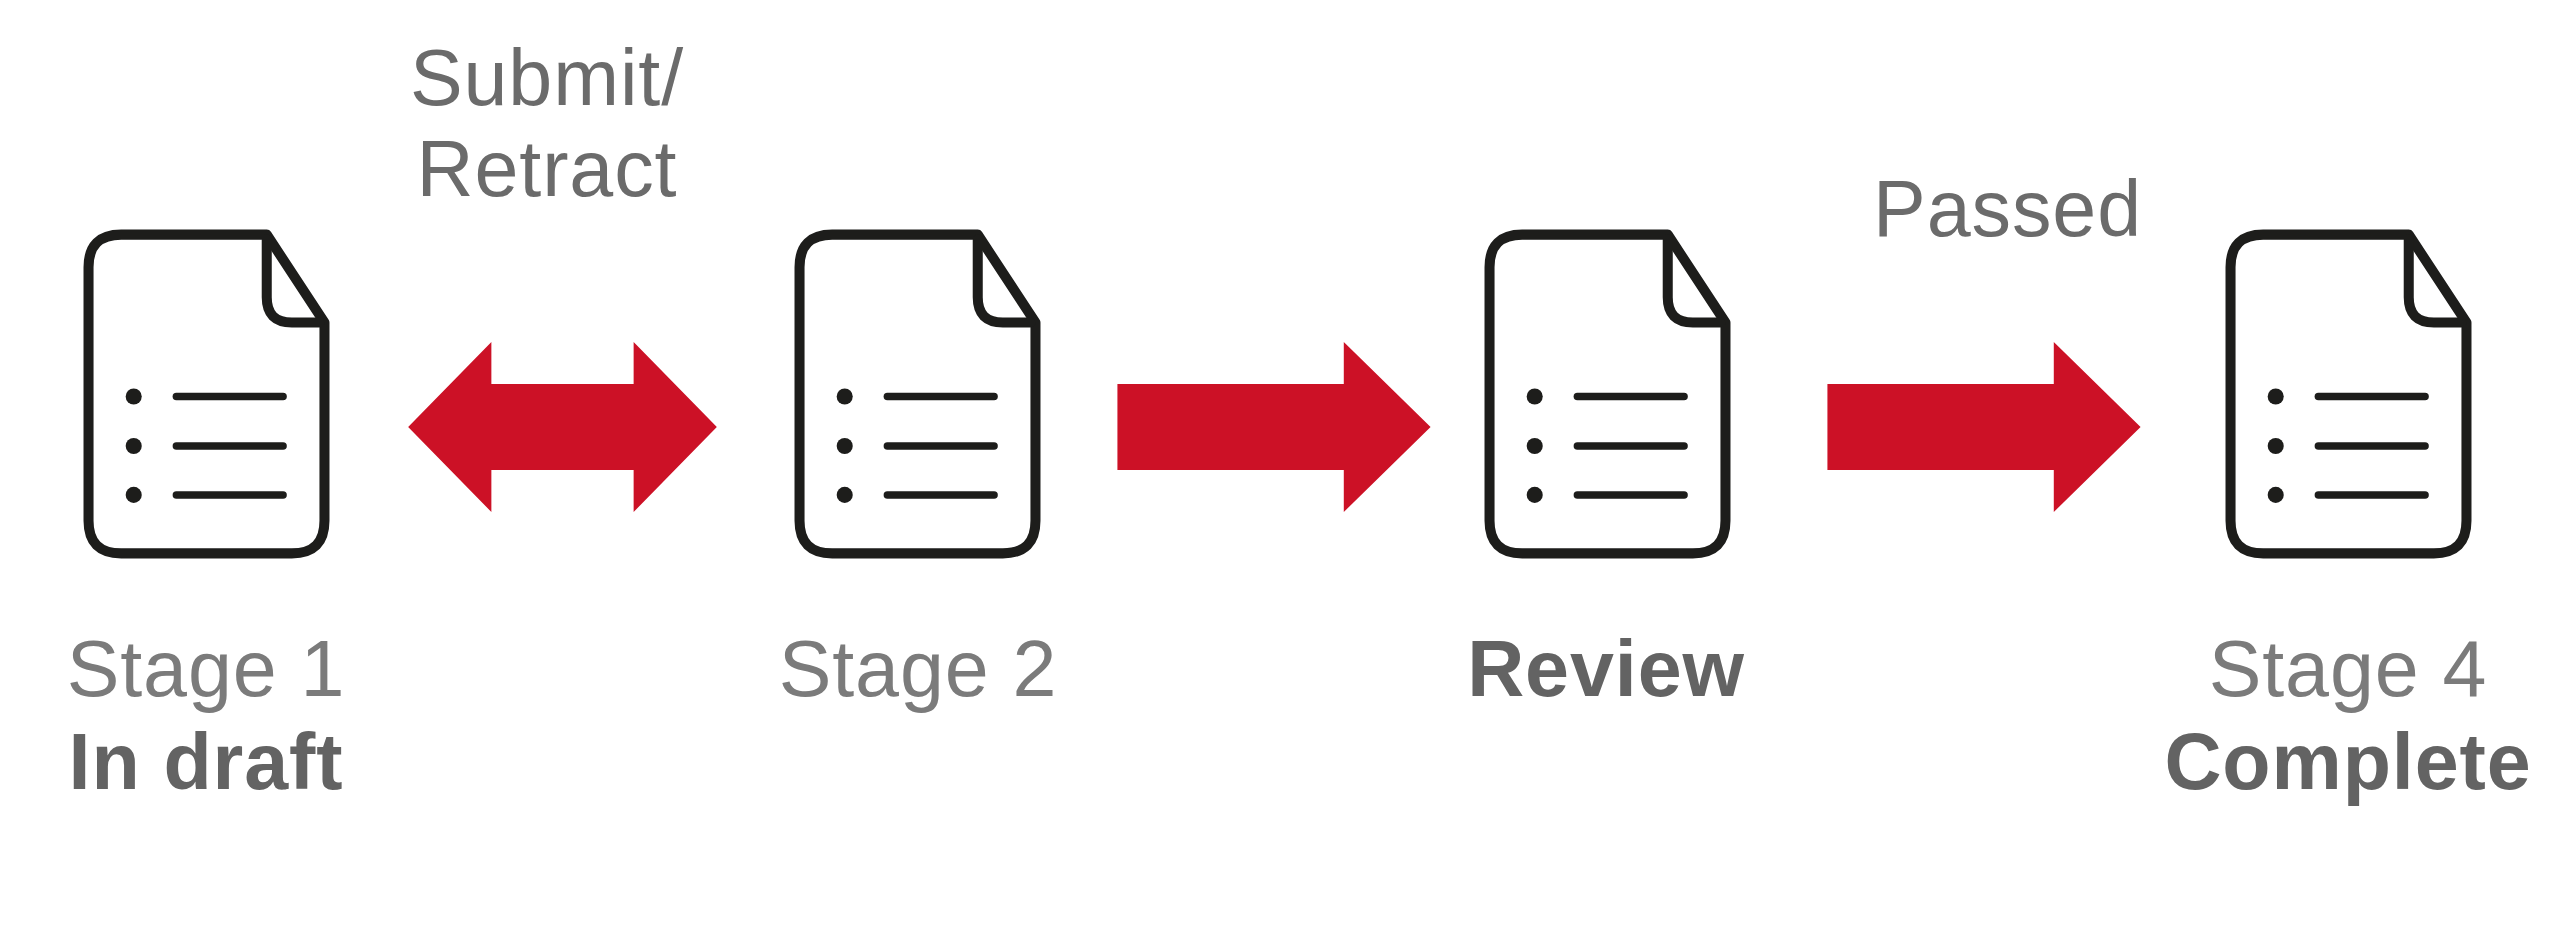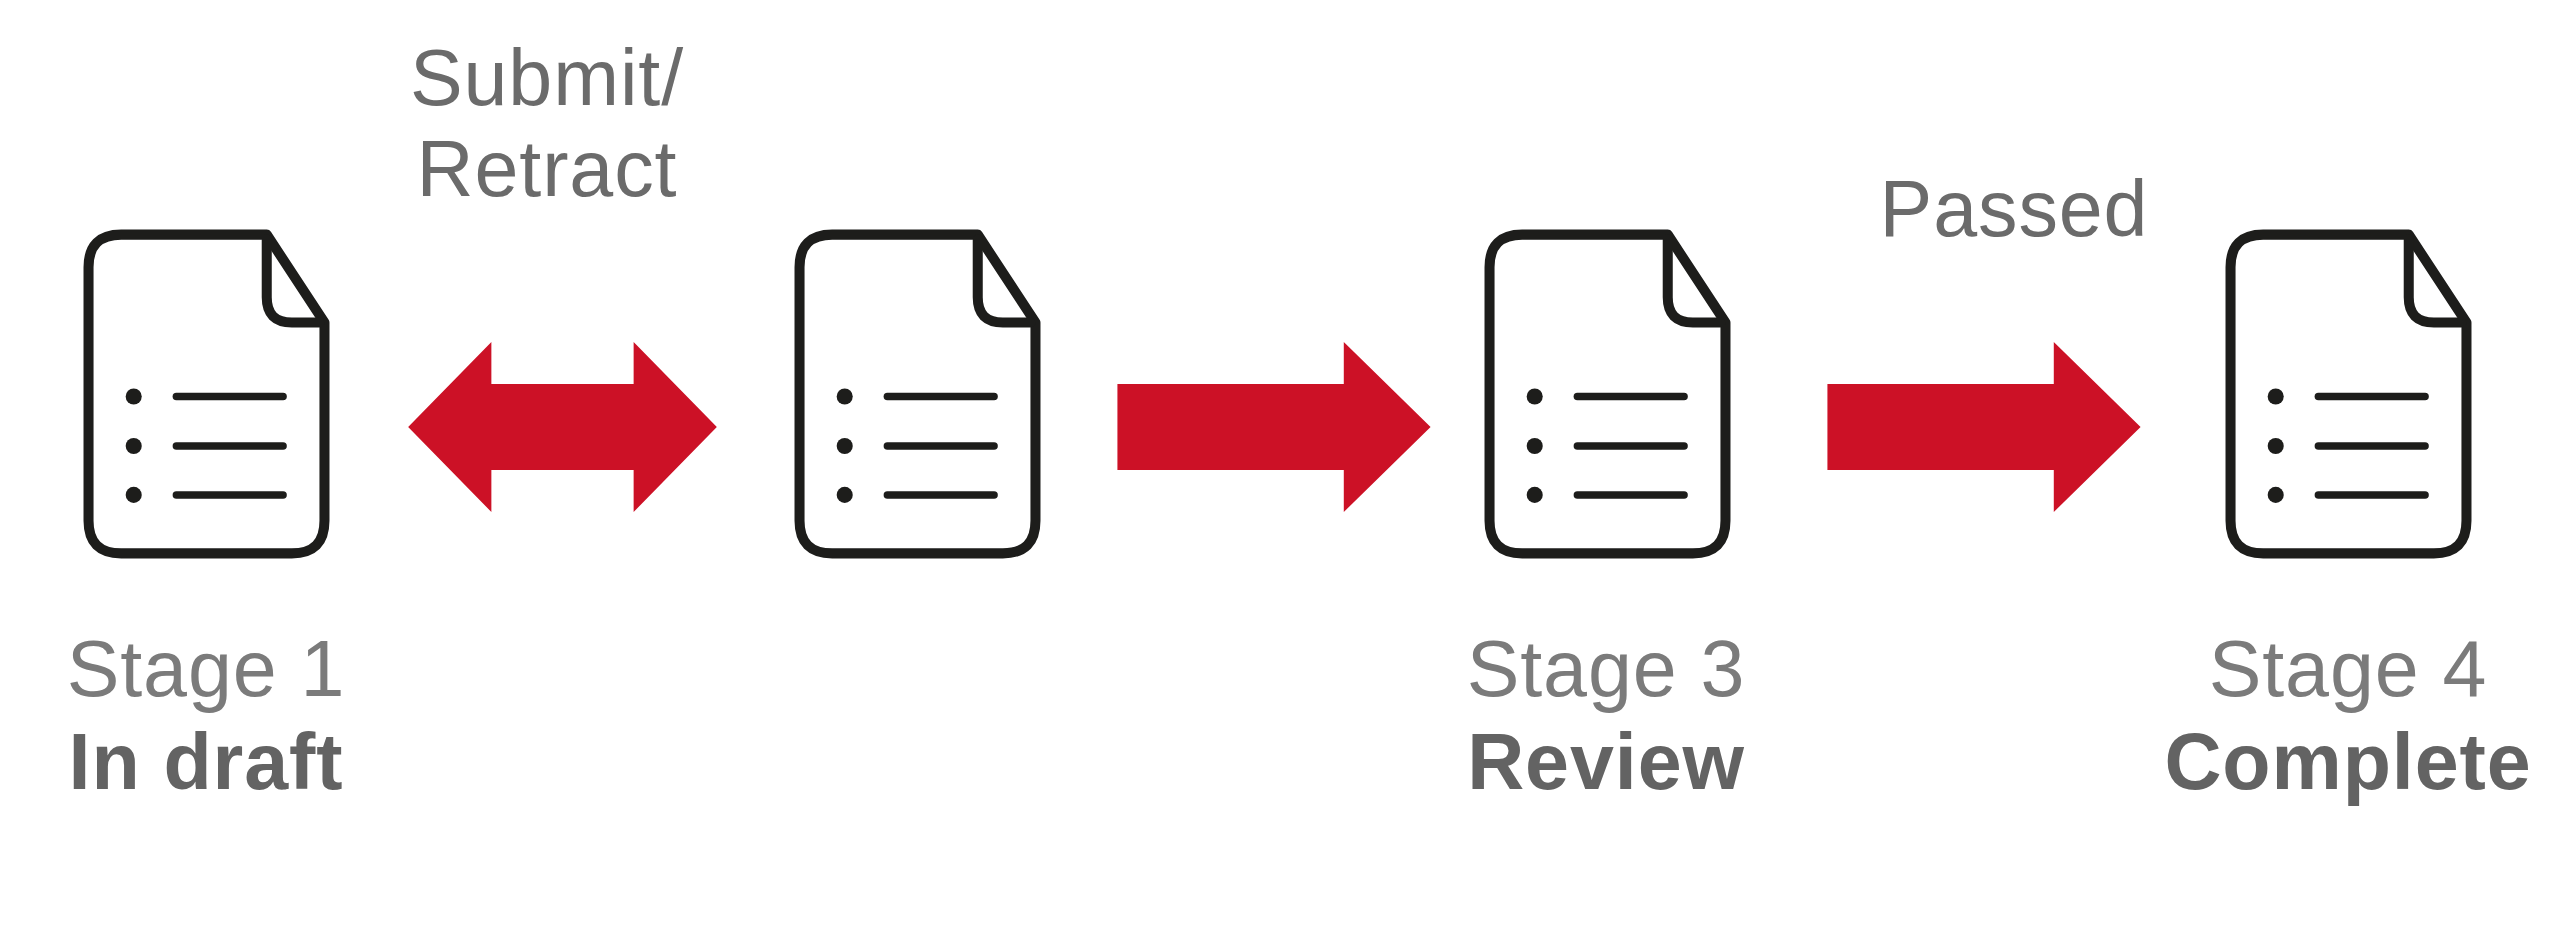--- a/index.html
+++ b/index.html
@@ -35,21 +35,21 @@
     width:466px;
     text-align:center;
     font-size:79px;
     line-height:91px;
     font-weight:400;
     color:var(--label);
     white-space:pre-line;
     letter-spacing:0.9px;
   }
   .t-submit{left:314px;top:32px;}
-  .t-passed{left:1781px;top:163px;}
+  .t-passed{left:1676px;top:163px;text-align:right;}
   
   .s-label{
     width:556px;
     top:622px;
     text-align:center;
     font-size:79px;
     line-height:93px;
     letter-spacing:0.9px;
   }
   .s1{left:-72px;}
@@ -149,24 +149,24 @@
       </g>
     </g>
   </svg>
 
   <div class="abs s-label s1">
     <div class="stage-line">Stage 1</div>
     <div class="status-line">In draft</div>
   </div>
 
   <div class="abs s-label s2">
+    <div class="stage-line">Stage 2</div>
   </div>
 
   <div class="abs s-label s3">
-    <div class="stage-line">Stage 3</div>
     <div class="status-line">Review</div>
   </div>
 
   <div class="abs s-label s4">
     <div class="stage-line">Stage 4</div>
     <div class="status-line">Complete</div>
   </div>
 
 </div>
 

